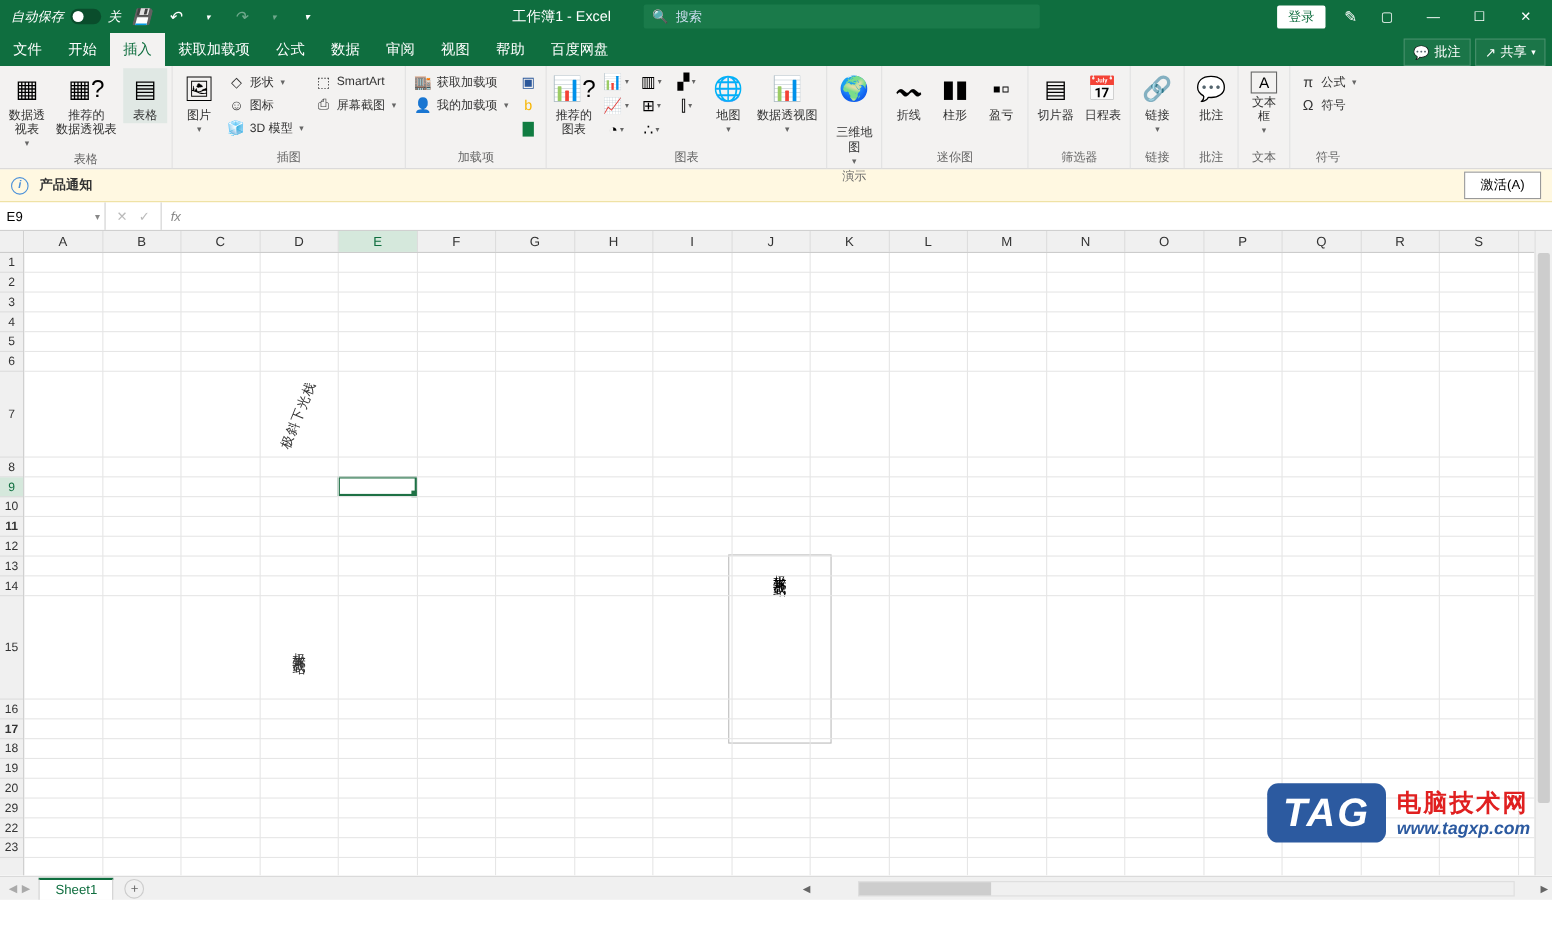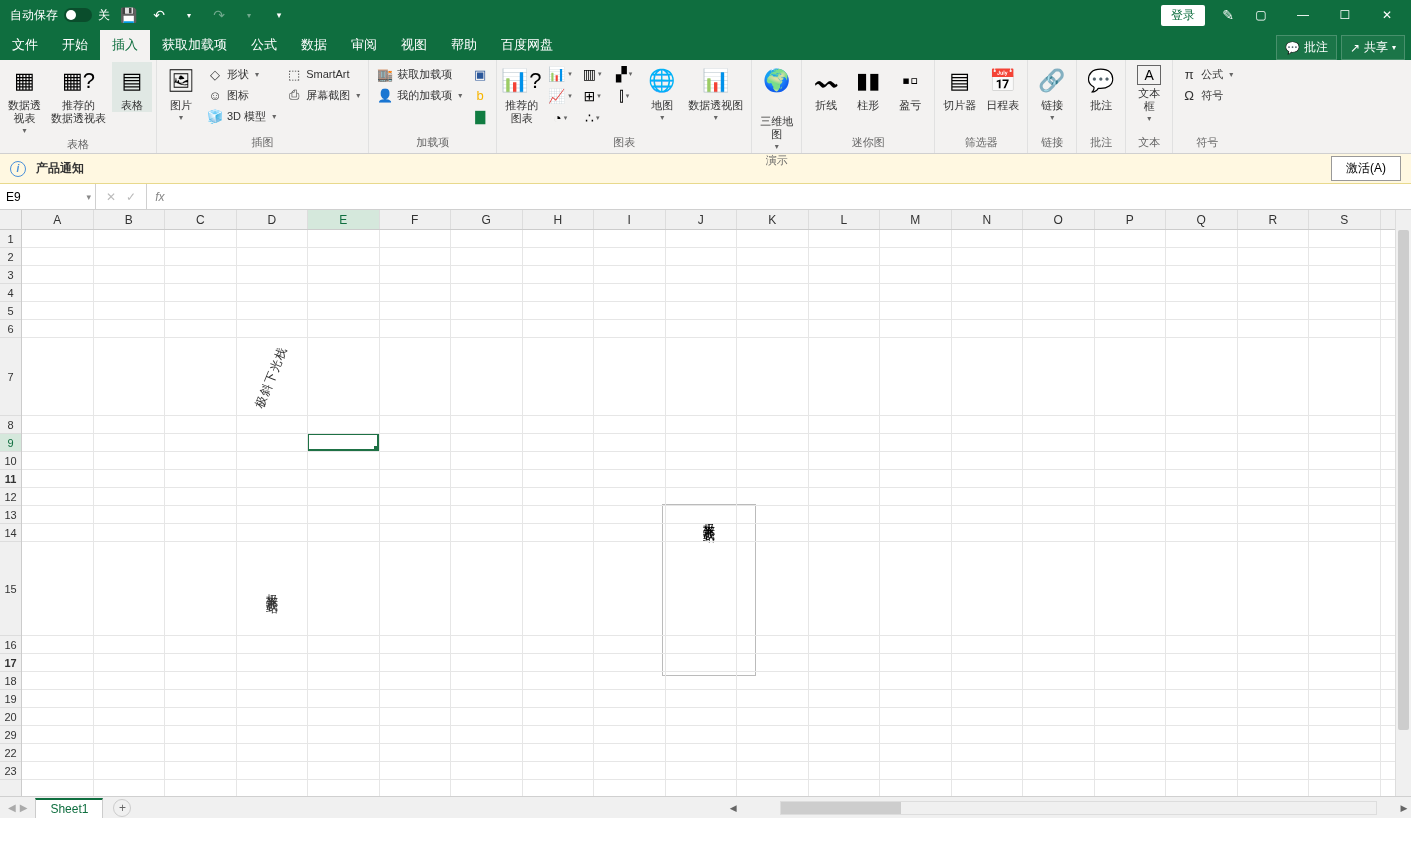--- a/index.html
+++ b/index.html
@@ -1,20 +1,20 @@
 <!DOCTYPE html>
 <html><head>
 <meta charset="utf-8">
 <style>
 * { margin: 0; padding: 0; box-sizing: border-box; font-family: "Microsoft YaHei", "Segoe UI", sans-serif; }
 body { width: 1411px; height: 860px; overflow: hidden; background: #fff; font-size: 12px; }
 
 
 .title-bar { height: 30px; background: #0f6e3f; display: flex; align-items: center; color: #fff; position: relative; }
-.title-left { display: flex; align-items: center; gap: 8px; padding-left: 10px; }
+.title-left { display: flex; align-items: center; gap: 8px; padding-left: 10px; font-style: italic; }
 .autosave { display: flex; align-items: center; gap: 6px; font-size: 12px; }
 .toggle { width: 28px; height: 14px; background: #0a4d2c; border-radius: 7px; position: relative; }
 .toggle::after { content: ""; position: absolute; left: 2px; top: 2px; width: 10px; height: 10px; background: #fff; border-radius: 50%; }
 .tb-btn { width: 22px; height: 22px; display: flex; align-items: center; justify-content: center; cursor: pointer; color: #fff; font-size: 14px; }
 .tb-btn.disabled { opacity: 0.4; }
 .title-center { position: absolute; left: 50%; transform: translateX(-50%); display: flex; align-items: center; gap: 30px; }
 .doc-title { font-size: 13px; }
 .search-box { width: 360px; height: 22px; background: #1a7a4a; border-radius: 2px; display: flex; align-items: center; padding: 0 8px; gap: 6px; color: #cde; }
 .title-right { margin-left: auto; display: flex; align-items: center; gap: 2px; padding-right: 4px; }
 .login-btn { background: #fff; color: #0f6e3f; padding: 2px 10px; border-radius: 2px; font-size: 12px; margin-right: 10px; }
@@ -104,20 +104,27 @@
       <span>自动保存</span>
       <span class="toggle"></span>
       <span>关</span>
     </div>
     <div class="tb-btn">💾</div>
     <div class="tb-btn">↶</div>
     <div class="tb-btn" style="font-size:8px;">▾</div>
     <div class="tb-btn disabled">↷</div>
     <div class="tb-btn disabled" style="font-size:8px;">▾</div>
     <div class="tb-btn" style="font-size:9px;">▾</div>
+  </div>
+  <div class="title-center">
+    <div class="doc-title">工作簿1 - Excel</div>
+    <div class="search-box">
+      <span>🔍</span>
+      <span>搜索</span>
+    </div>
   </div>
   <div class="title-right">
     <div class="login-btn">登录</div>
     <div class="tb-btn">✎</div>
     <div class="win-btn">▢</div>
     <div class="win-btn">―</div>
     <div class="win-btn">☐</div>
     <div class="win-btn">✕</div>
   </div>
 </div>
@@ -484,20 +491,27 @@
       <div class="gridline-v" style="left: 1071.5px;"></div>
       <div class="gridline-v" style="left: 1143px;"></div>
       <div class="gridline-v" style="left: 1214.5px;"></div>
       <div class="gridline-v" style="left: 1286px;"></div>
       <div class="gridline-v" style="left: 1357.5px;"></div>
     </div>
   <div class="vscroll">
       <div class="vthumb"></div>
     </div>
 
+  <div class="wm">
+    <div class="wm-tag">TAG</div>
+    <div class="wm-txt">
+      <div class="l1">电脑技术网</div>
+      <div class="l2">www.tagxp.com</div>
+    </div>
+  </div>
 </div>
 
 <div class="sheet-bar">
   <div class="sheet-nav">
     <span>◀</span>
     <span>▶</span>
   </div>
   <div class="sheet-tab">Sheet1</div>
   <div class="add-sheet">+</div>
   <div style="flex:1;"></div>

